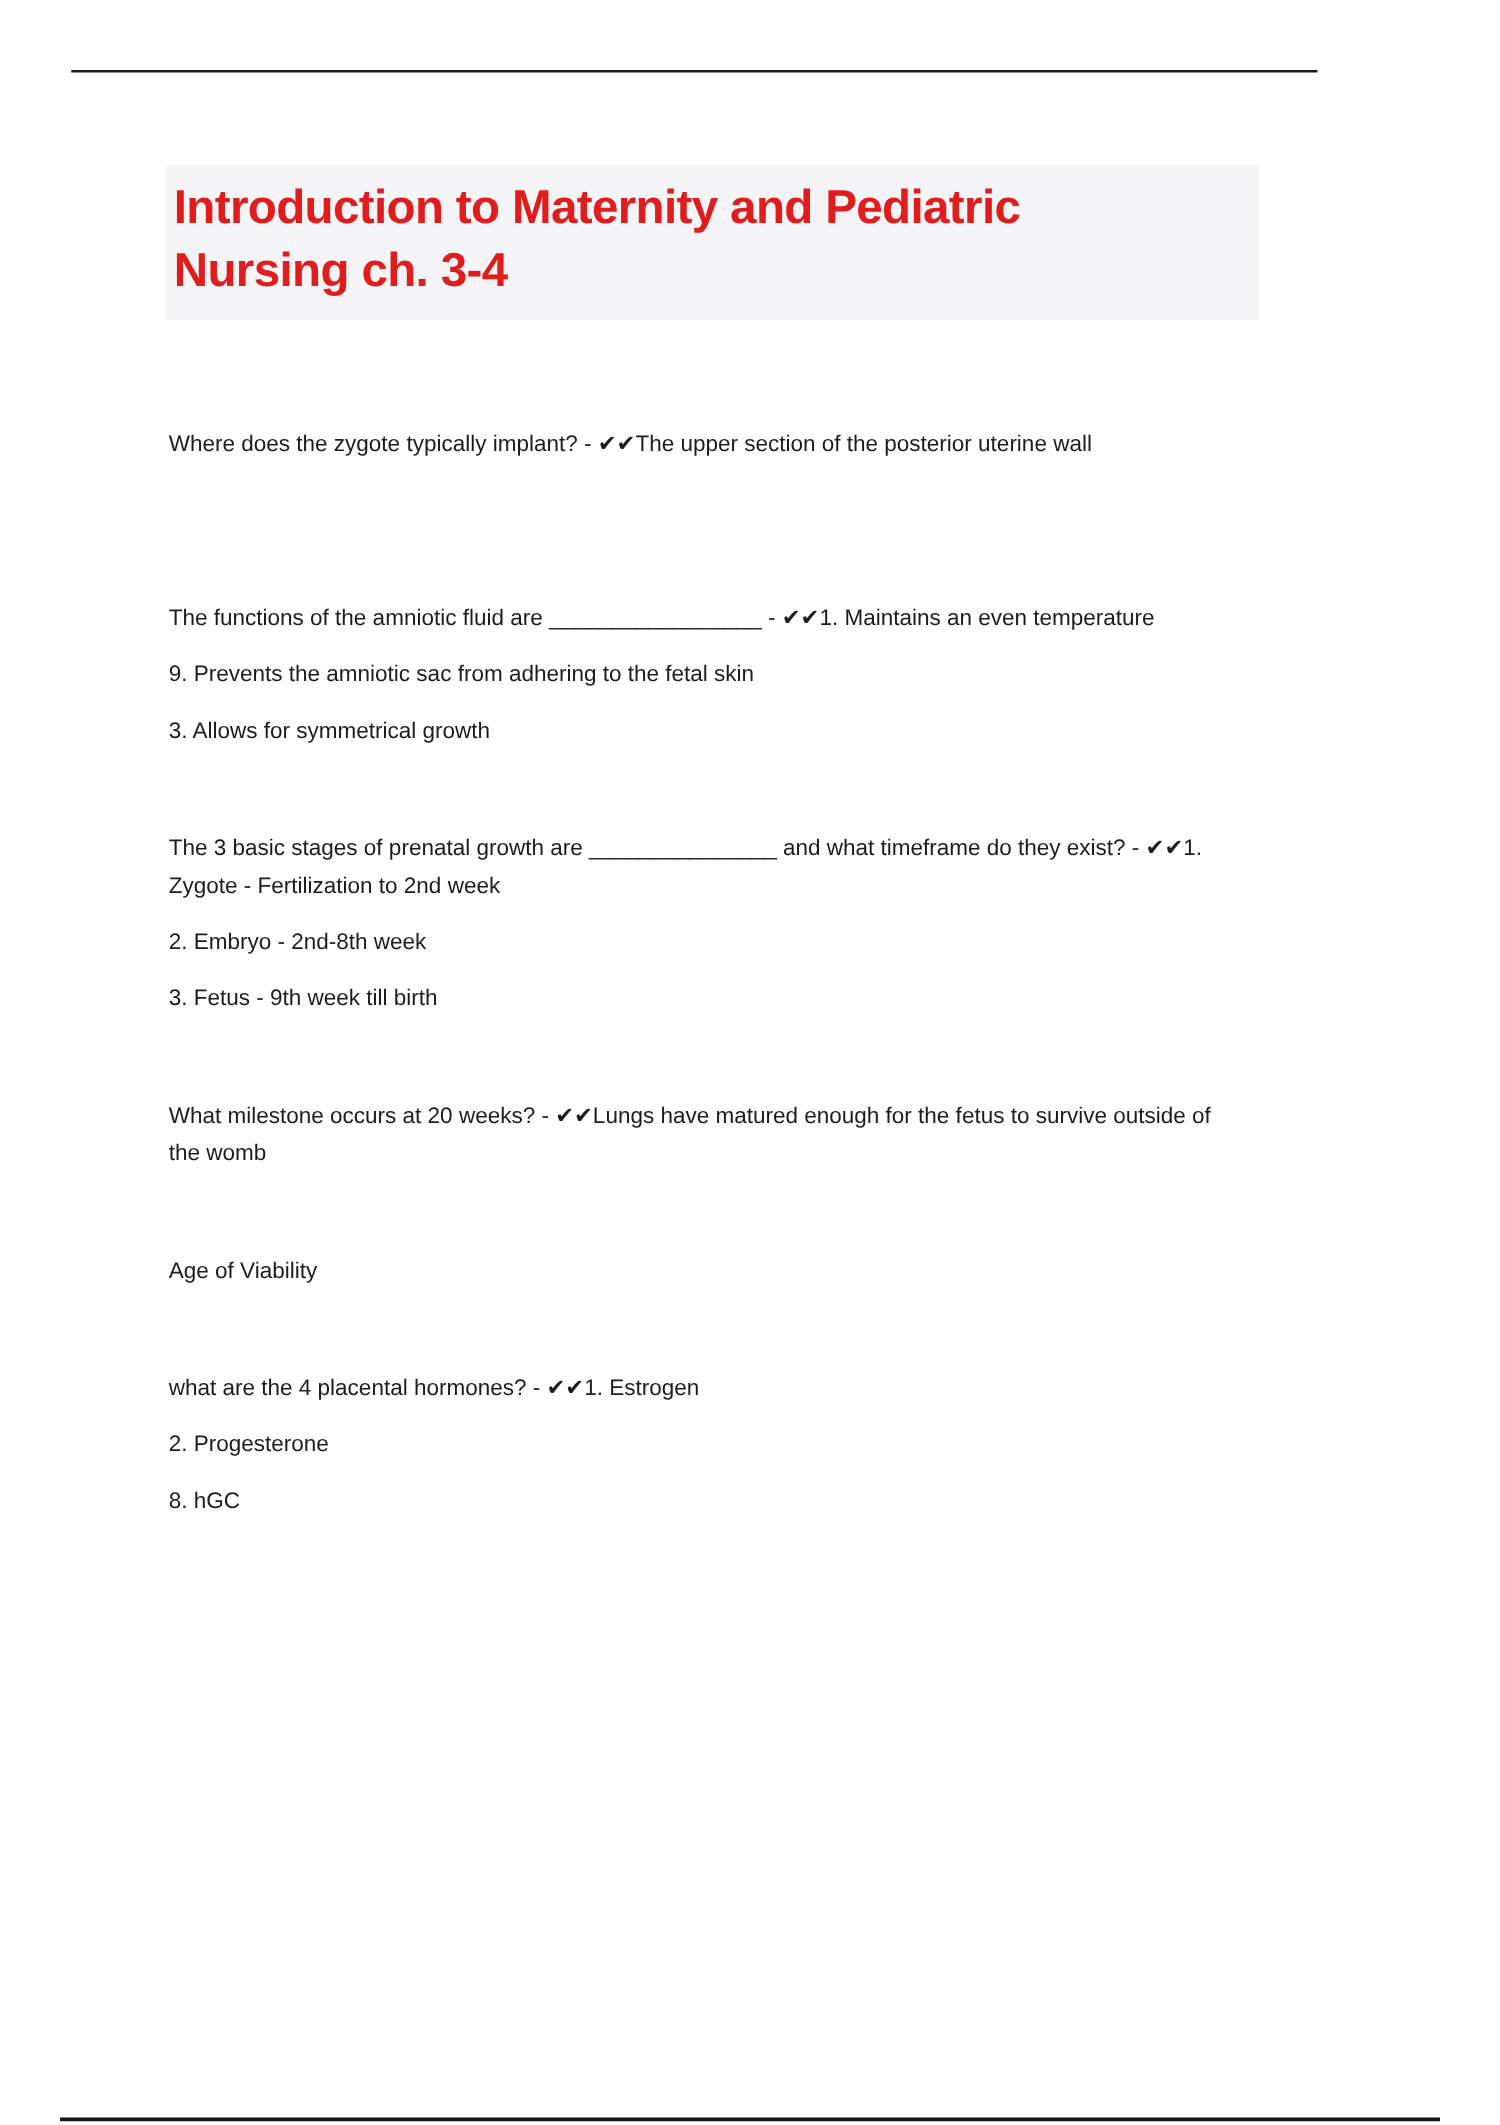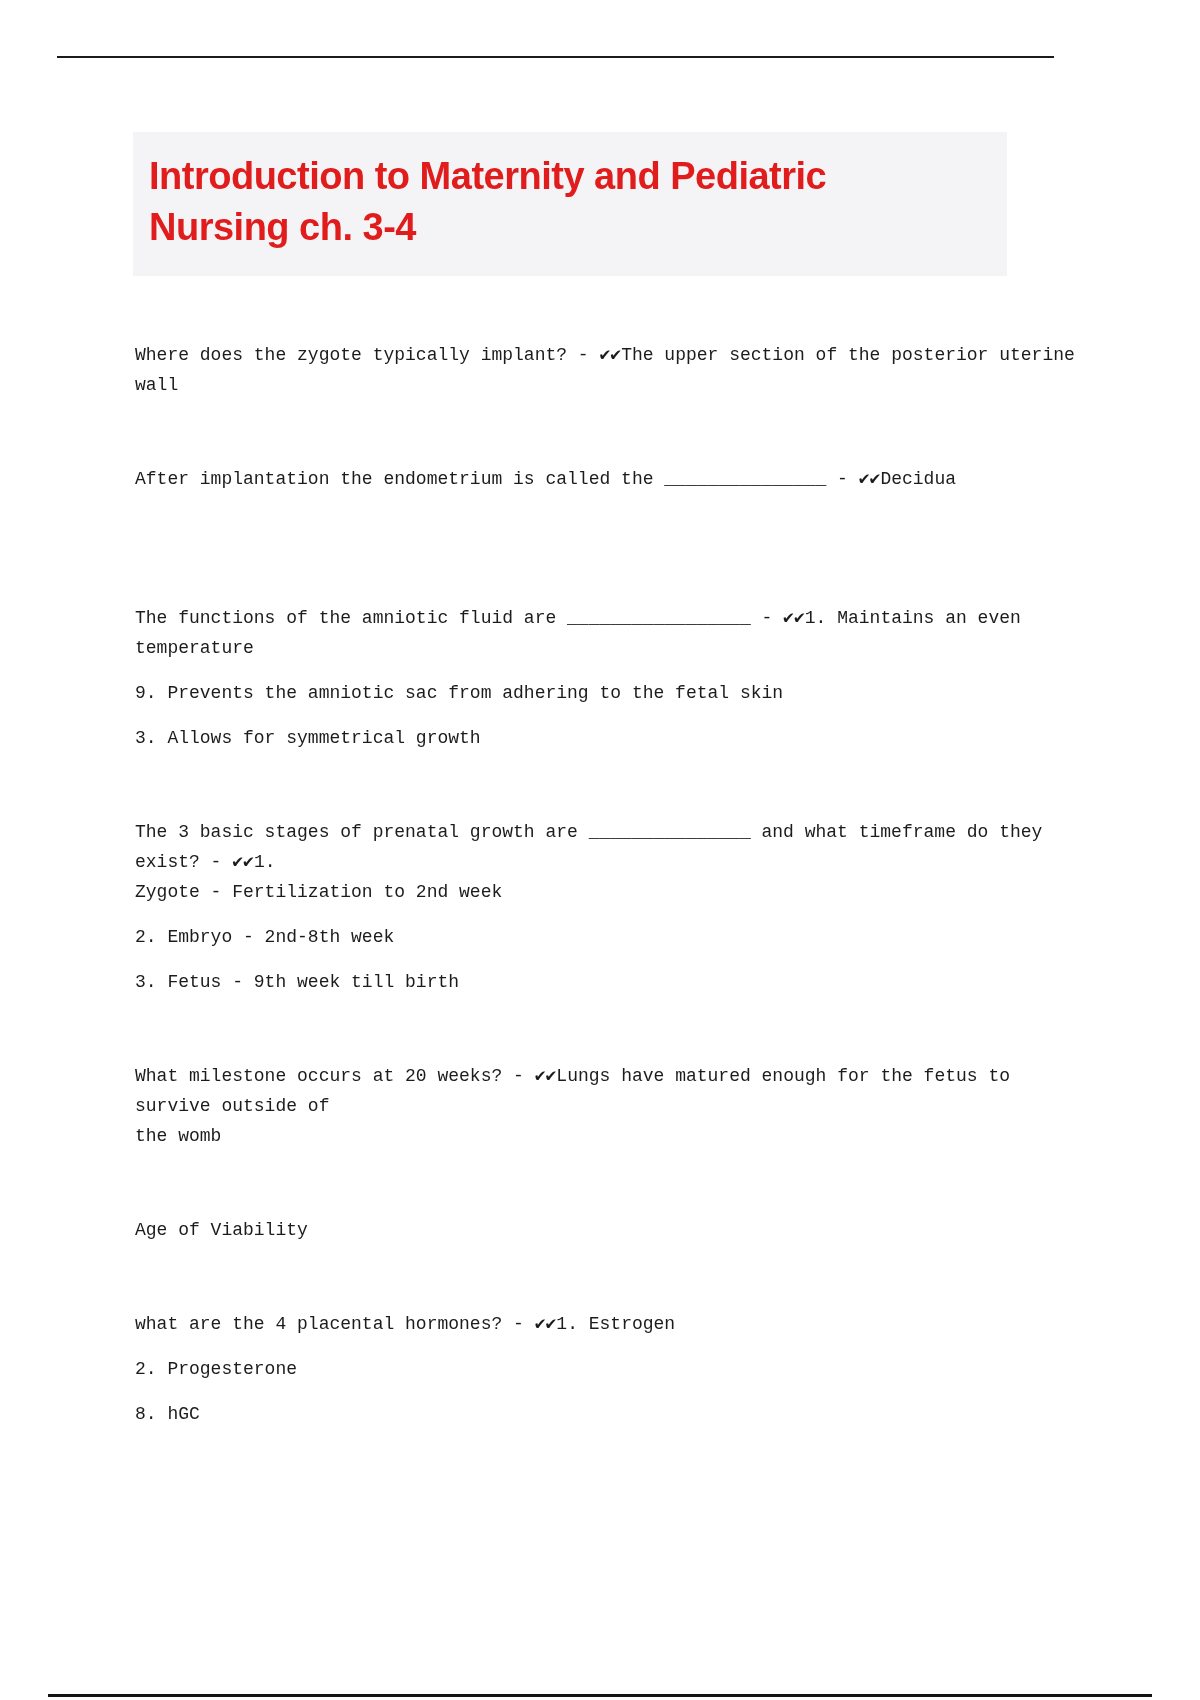--- a/index.html
+++ b/index.html
@@ -34,38 +34,38 @@
   }
   .title-block {
     position: absolute;
     left: 133px;
     top: 132px;
     width: 874px;
     background: #f4f4f6;
     padding: 5px 0 9px 0;
   }
   .doc-title {
-    margin: 14px;
+    margin: 4px;
     padding-left: 2px;
     font-size: 38px;
     line-height: 51px;
     font-weight: bold;
     color: #e11c1c;
     letter-spacing: -0.5px;
   }
   .content {
     position: absolute;
     left: 135px;
     top: 340px;
     width: 960px;
     color: #1c1c1c;
     font-size: 18px;
     line-height: 30px;
   }
-  .qa { margin: 0; font-family: Liberation Mono, monospace; }
+  .qa { margin: 0; }
   .qa + .qa { margin-top: 64px; }
   .qa.gap-lg { margin-top: 109px; }
   .ln { margin: 0; }
   .ln.item { margin-top: 15px; }
 </style>
 </head>
 <body>
 
 <div class="page">
 
@@ -74,23 +74,20 @@
   <div class="title-block" style="background: rgb(244, 244, 246);">
     <h1 class="doc-title" style="color: rgb(225, 28, 28);"><span>Introduction to Maternity and Pediatric</span><br><span>Nursing ch. 3-4</span></h1>
   </div>
 
   <div class="content" style="color: rgb(28, 28, 28);">
 
     <div class="qa">
       <p class="ln">Where does the zygote typically implant? - ✔✔The upper section of the posterior uterine wall</p>
     </div>
 
-    <div class="qa">
-      <p class="ln">After implantation the endometrium is called the _______________ - ✔✔Decidua</p>
-    </div>
 
     <div class="qa gap-lg">
       <p class="ln">The functions of the amniotic fluid are _________________ - ✔✔1. Maintains an even temperature</p>
       <p class="ln item">9. Prevents the amniotic sac from adhering to the fetal skin</p>
       <p class="ln item">3. Allows for symmetrical growth</p>
     </div>
 
     <div class="qa">
       <p class="ln">The 3 basic stages of prenatal growth are _______________ and what timeframe do they exist? - ✔✔1.</p>
       <p class="ln">Zygote - Fertilization to 2nd week</p>

